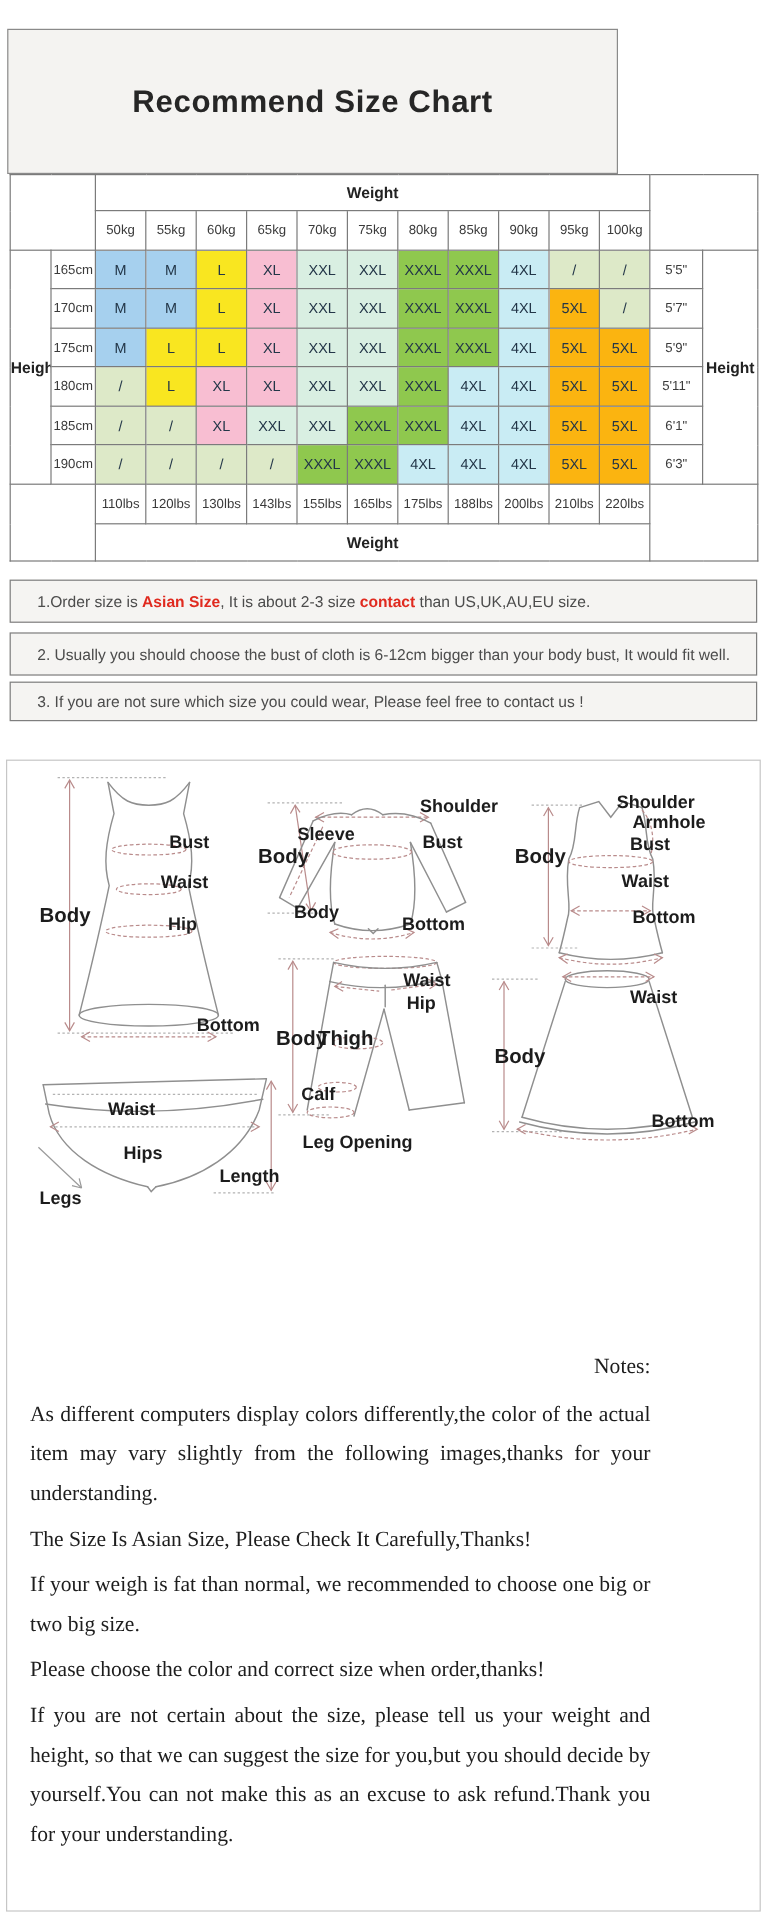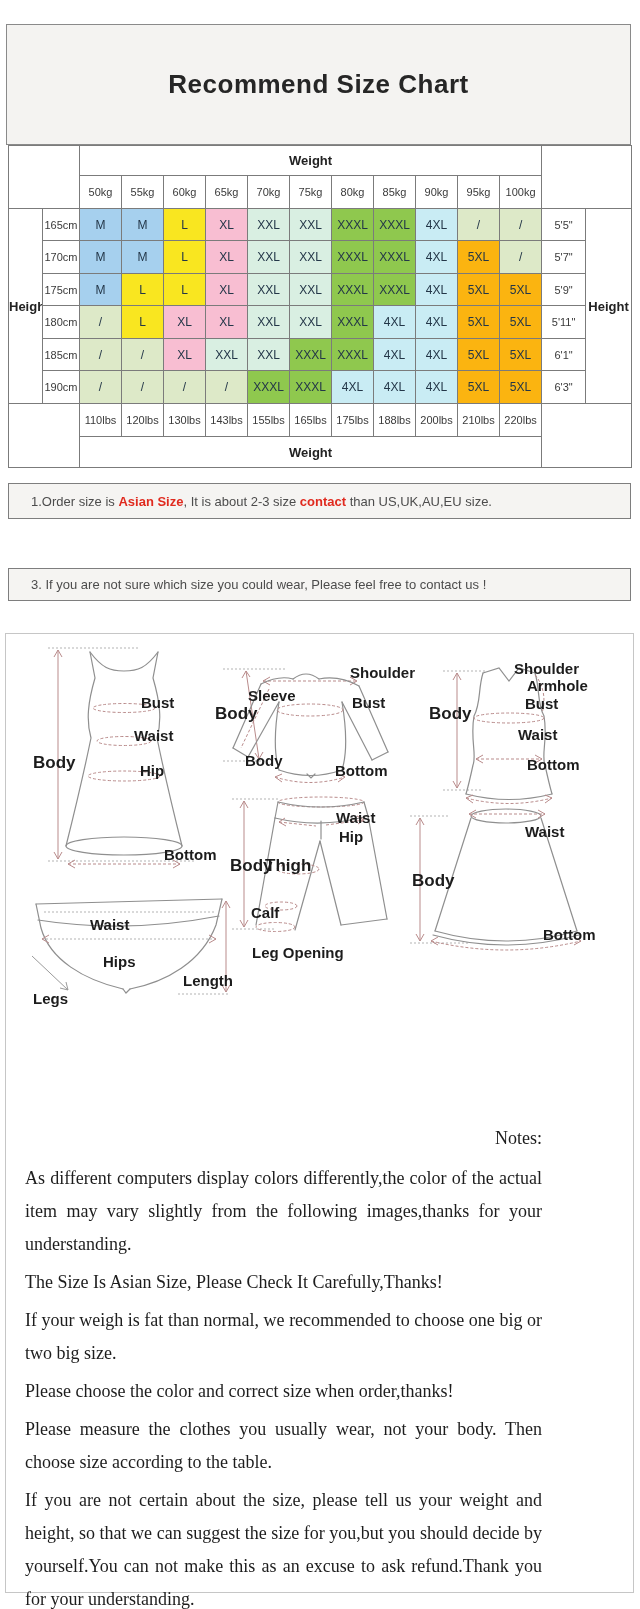--- a/index.html
+++ b/index.html
@@ -1,20 +1,20 @@
 <!DOCTYPE html>
 <html><head>
 <meta charset="utf-8">
 <style>
   *{box-sizing:border-box;margin:0;padding:0}
   html,body{background:#fff}
   body{width:640px;height:1609px;position:relative;font-family:"Liberation Sans",sans-serif}
   .page{position:absolute;inset:0;background:#fff;overflow:hidden}
 
-  .title-box{position:absolute;left:6px;top:24px;width:625px;height:121px;background:#f4f3f1;border:1px solid #8a8a8a;display:flex;align-items:center;justify-content:center}
+  .title-box{position:absolute;left:6px;top:24px;width:509px;height:121px;background:#f4f3f1;border:1px solid #8a8a8a;display:flex;align-items:center;justify-content:center}
   .title-box h1{font-size:26px;font-weight:bold;color:#262626;letter-spacing:.5px}
 
   table.size-table{position:absolute;left:8px;top:145px;width:624px;border-collapse:collapse;table-layout:fixed;background:#fff}
   .size-table td{border:1px solid #7b7b7b;text-align:center;vertical-align:middle;font-size:12px;color:#333;padding:0;overflow:hidden}
   .size-table td.hdr{font-weight:bold;font-size:13px;color:#222}
   .size-table td.kg{font-size:11px;color:#3a3a3a}
   .size-table td.cm,.size-table td.ft{font-size:11px;color:#3a3a3a}
   .size-table td.size{font-size:12px;color:#233648;font-weight:500}
 
   .note-box{position:absolute;left:8px;width:623px;background:#f5f4f2;border:1px solid #7e7e7e;display:flex;align-items:center;padding-left:22px;font-size:13px;color:#4c4c4c}
@@ -197,20 +197,23 @@
         </tr>
       </tbody>
     </table>
 
   <div class="note-box" id="note1">
       <span>1.Order size is </span>
       <span class="red">Asian Size</span>
       <span>, It is about 2-3 size </span>
       <span class="red">contact</span>
       <span> than US,UK,AU,EU size.</span>
+    </div>
+  <div class="note-box" id="note2">
+      <span>2. Usually you should choose the bust of cloth is 6-12cm bigger than your body bust, It would fit well.</span>
     </div>
   <div class="note-box" id="note3">
       <span>3. If you are not sure which size you could wear, Please feel free to contact us !</span>
     </div>
 
   <div class="info-box">
     <div class="diagrams">
 
       <svg style="left:38px;top:6px" width="160" height="230" viewBox="0 0 160 230">
         <path class="g" d="M4,8 H96"></path>
@@ -373,18 +376,17 @@
       <span class="dlabel" style="left:537px;top:293px">Bottom</span>
 
     </div>
 
     <div class="notes-text">
       <p class="heading">Notes:</p>
       <p>As different computers display colors differently,the color of the actual item may vary slightly from the following images,thanks for your understanding.</p>
       <p>The Size Is Asian Size, Please Check It Carefully,Thanks!</p>
       <p>If your weigh is fat than normal, we recommended to choose one big or two big size.</p>
       <p>Please choose the color and correct size when order,thanks!</p>
-      <p>Please measure the clothes you usually wear, not your body. Then choose size according to the table.</p>
       <p>If you are not certain about the size, please tell us your weight and height, so that we can suggest the size for you,but you should decide by yourself.You can not make this as an excuse to ask refund.Thank you for your understanding.</p>
     </div>
   </div>
 
 </div>
 
 </body></html>

